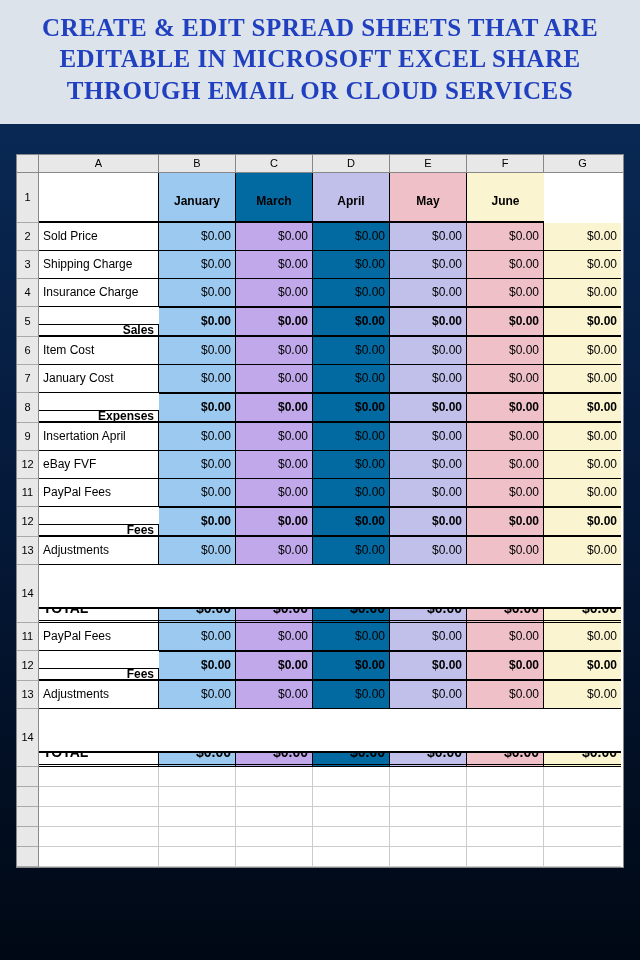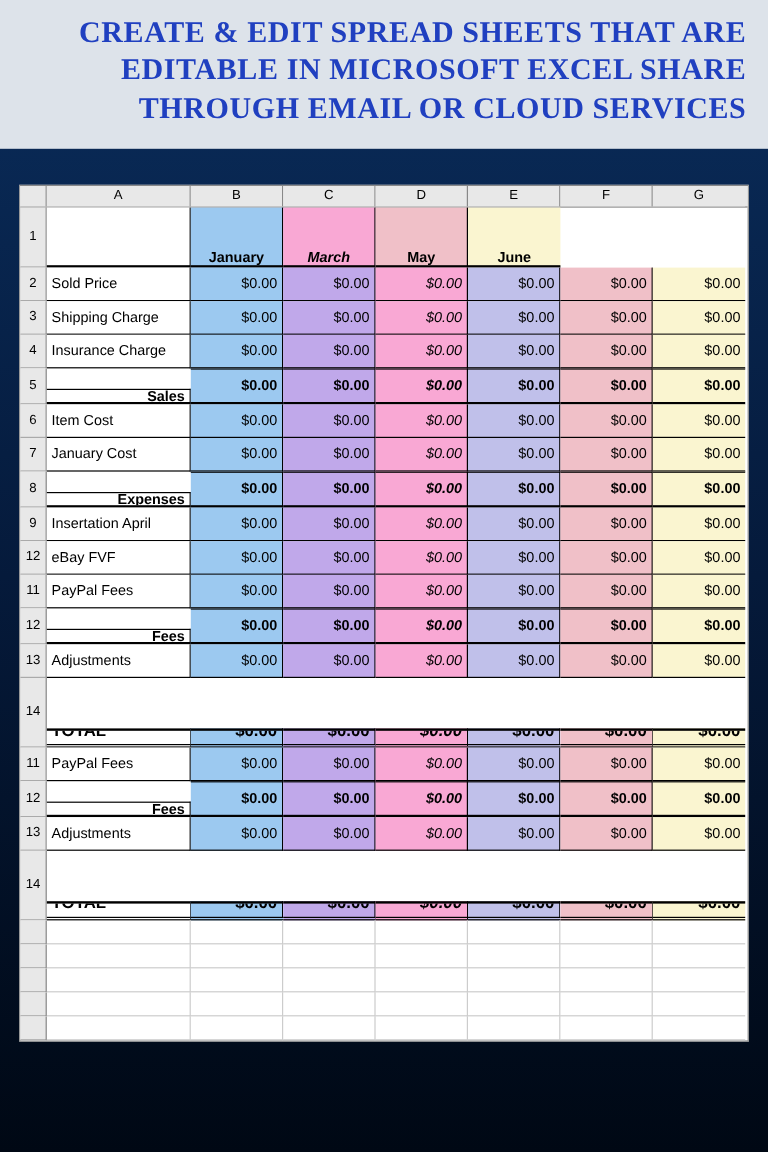--- a/index.html
+++ b/index.html
@@ -6,21 +6,21 @@
 body {
   width: 640px;
   height: 960px;
   background: linear-gradient(180deg, #0a2d5c 0%, #051a3b 50%, #000814 100%);
   font-family: Arial, sans-serif;
   overflow: hidden;
 }
 .header {
   background: #dde3ea;
   padding: 12px 18px 18px;
-  text-align: right;
+  text-align: center;
 }
 .header-title {
   color: #2040c0;
   font-family: 'Times New Roman', serif;
   font-weight: bold;
   font-size: 25px;
   letter-spacing: 0.5px;
   line-height: 1.25;
 }
 .sheet-wrap {
@@ -81,27 +81,27 @@
   width: 120px;
   background: #fff;
   justify-content: flex-start;
 }
 .money {
   width: 77px;
   justify-content: flex-end;
 }
 .c-jan { background: #9cc9f0; }
 .c-feb { background: #c0a8ea; }
-.c-mar { background: #f9a8d4; font-style: italic; }
+.c-mar { background: #0369a1; }
 .c-apr { background: #c0c0ea; }
 .c-may { background: #f0c0c8; }
 .c-jun { background: #faf5d0; }
 .r-hdr { height: 50px; }
 .r-hdr .cellA { border-bottom: 2px solid #000; }
-.r-hdr .money { border-bottom: 2px solid #000; font-weight: bold; justify-content: center; align-items: flex-end; padding-bottom: 0; }
+.r-hdr .money { border-bottom: 2px solid #000; font-weight: bold; justify-content: center; align-items: flex-end; padding-bottom: 13px; }
 .r-data { height: 28px; }
 .r-sub { height: 30px; }
 .r-sub .cell { font-weight: bold; border-top: 1px solid #000; border-bottom: 2px solid #000; }
 .r-sub .cellA { justify-content: flex-end; margin-top: 17px; }
 .r-total { height: 58px; }
 .r-total .cell { font-weight: bold; font-size: 14px; border-top: 2px solid #000; border-bottom: 3px double #000; align-items: flex-end; padding-bottom: 4px; margin-top: 42px; }
 .r-empty { height: 20px; }
 .r-empty .ecell {
   border-right: 1px solid #ccc;
   border-bottom: 1px solid #ccc;
@@ -132,20 +132,21 @@
         <div class="col-hdr colM">E</div>
         <div class="col-hdr colM">F</div>
         <div class="col-hdr colM">G</div>
       </div>
     <div id="rows">
         <div class="row r-hdr">
           <div class="rnum">1</div>
           <div class="cell cellA"></div>
           <div class="cell money c-jan">January</div>
           <div class="cell money c-mar">March</div>
+          <div class="cell money c-apr">April</div>
           <div class="cell money c-may">May</div>
           <div class="cell money c-jun">June</div>
         </div>
         <div class="row r-data">
           <div class="rnum">2</div>
           <div class="cell cellA">Sold Price</div>
           <div class="cell money c-jan">$0.00</div>
           <div class="cell money c-feb">$0.00</div>
           <div class="cell money c-mar">$0.00</div>
           <div class="cell money c-apr">$0.00</div>

